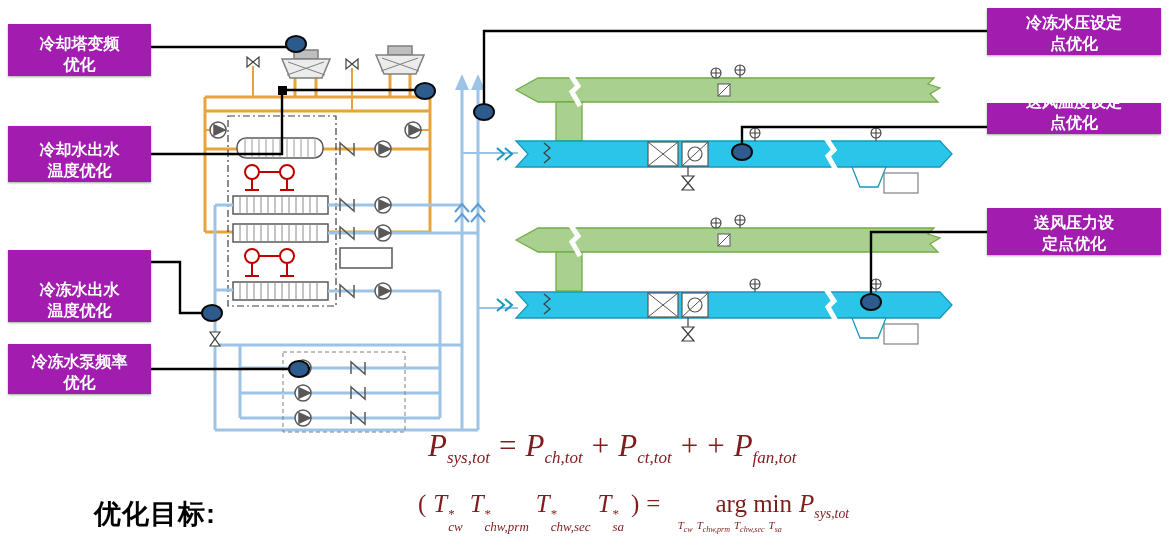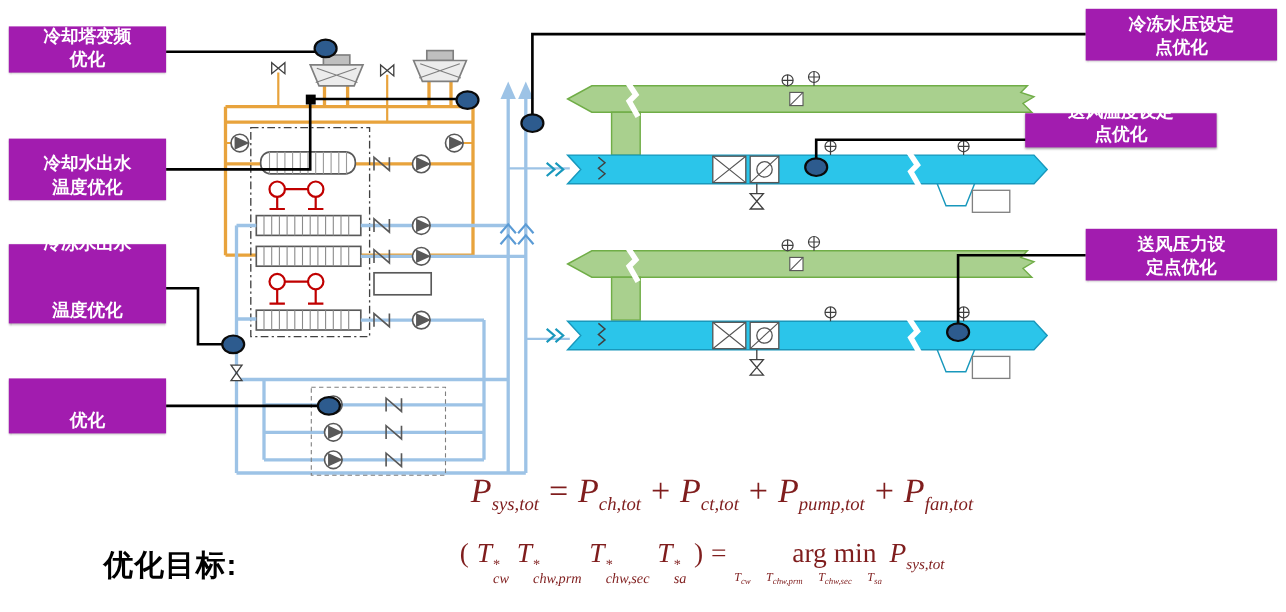--- a/index.html
+++ b/index.html
@@ -4,40 +4,40 @@
 <style>
   *{box-sizing:border-box;margin:0;padding:0}
   html,body{width:1169px;height:556px;background:#fff;font-family:"Liberation Sans",sans-serif;}
   .stage{position:relative;width:1169px;height:556px;background:#fff;overflow:hidden;}
   .diagram{position:absolute;left:0;top:0;width:1169px;height:556px;}
   .callout{position:absolute;background:#a21caf;color:#fff;font-weight:700;text-align:center;
            display:flex;flex-direction:column;justify-content:flex-end;line-height:1.35;
            box-shadow:0 1px 2px rgba(0,0,0,.35);}
   .co-left{width:143px;font-size:16px;}
   .co-right{width:174px;font-size:16px;}
-  .co-a{left:8px;top:24px;height:42px;}
+  .co-a{left:8px;top:24px;height:52px;}
   .co-b{left:8px;top:126px;height:56px;}
-  .co-c{left:8px;top:222px;height:72px;gap:40px;}
+  .co-c{left:8px;top:250px;height:72px;}
   .co-d{left:8px;top:344px;height:50px;}
   .co-e{left:987px;top:8px;height:47px;}
-  .co-f{left:932px;top:103px;height:31px;}
+  .co-f{left:987px;top:103px;height:31px;}
   .co-g{left:987px;top:208px;height:47px;}
   .objective{position:absolute;left:94px;top:496px;font-size:27px;font-weight:700;color:#000000;letter-spacing:1px;}
   .formula{position:absolute;color:#7f1d1d;font-family:"Liberation Serif",serif;}
   .f-power{left:428px;top:428px;font-size:31px;display:flex;align-items:baseline;gap:9px;}
   .f-argmin{left:418px;top:490px;font-size:25px;display:flex;align-items:baseline;gap:7px;}
   .mvar{font-style:italic;}
   .mvar sub{font-size:0.55em;font-style:italic;line-height:1;}
   .mop{font-style:normal;}
   .stack{display:inline-flex;flex-direction:column;align-items:flex-start;font-size:0.52em;line-height:1;vertical-align:-0.45em;margin-left:1px;}
   .stack .st-sup{font-style:normal;}
   .stack .st-sub{font-style:italic;}
   .argmin-col{display:inline-flex;flex-direction:column;align-items:center;line-height:1.05;}
   .argmin-op{font-style:normal;white-space:nowrap;margin-left:48px;}
-  .argmin-under{font-size:11px;display:flex;gap:14px;margin-top:3px;font-style:italic;}
+  .argmin-under{font-size:11px;display:flex;gap:4px;margin-top:3px;font-style:italic;}
   .argmin-under sub{font-size:8px;font-style:italic;}
 </style>
 </head>
 <body>
 
 <div class="stage">
 
   <svg class="diagram" viewBox="0 0 1169 556" width="1169" height="556">
 
     <g stroke="#e8a33c" stroke-width="3" fill="none">
@@ -234,20 +234,21 @@
   </div>
   <div class="callout co-left co-b">
     <div>冷却水出水</div>
     <div>温度优化</div>
   </div>
   <div class="callout co-left co-c">
     <div>冷冻水出水</div>
     <div>温度优化</div>
   </div>
   <div class="callout co-left co-d">
+    <div>冷冻水泵频率</div>
     <div>优化</div>
   </div>
 
   <div class="callout co-right co-e">
     <div>冷冻水压设定</div>
     <div>点优化</div>
   </div>
   <div class="callout co-right co-f">
     <div>送风温度设定</div>
     <div>点优化</div>
@@ -259,21 +260,20 @@
 
   <div class="objective">优化目标:</div>
 
   <div class="formula f-power">
     <span class="mvar"><i>P</i><sub>sys,tot</sub></span>
     <span class="mop">=</span>
     <span class="mvar"><i>P</i><sub>ch,tot</sub></span>
     <span class="mop">+</span>
     <span class="mvar"><i>P</i><sub>ct,tot</sub></span>
     <span class="mop">+</span>
-    <span class="mvar"><i>P</i><sub>pump,tot</sub></span>
     <span class="mop">+</span>
     <span class="mvar"><i>P</i><sub>fan,tot</sub></span>
   </div>
 
   <div class="formula f-argmin">
     <span class="mop">(</span>
     <span class="mvar"><i>T</i><span class="stack">
           <span class="st-sup">*</span>
           <span class="st-sub">cw</span>
         </span></span>

